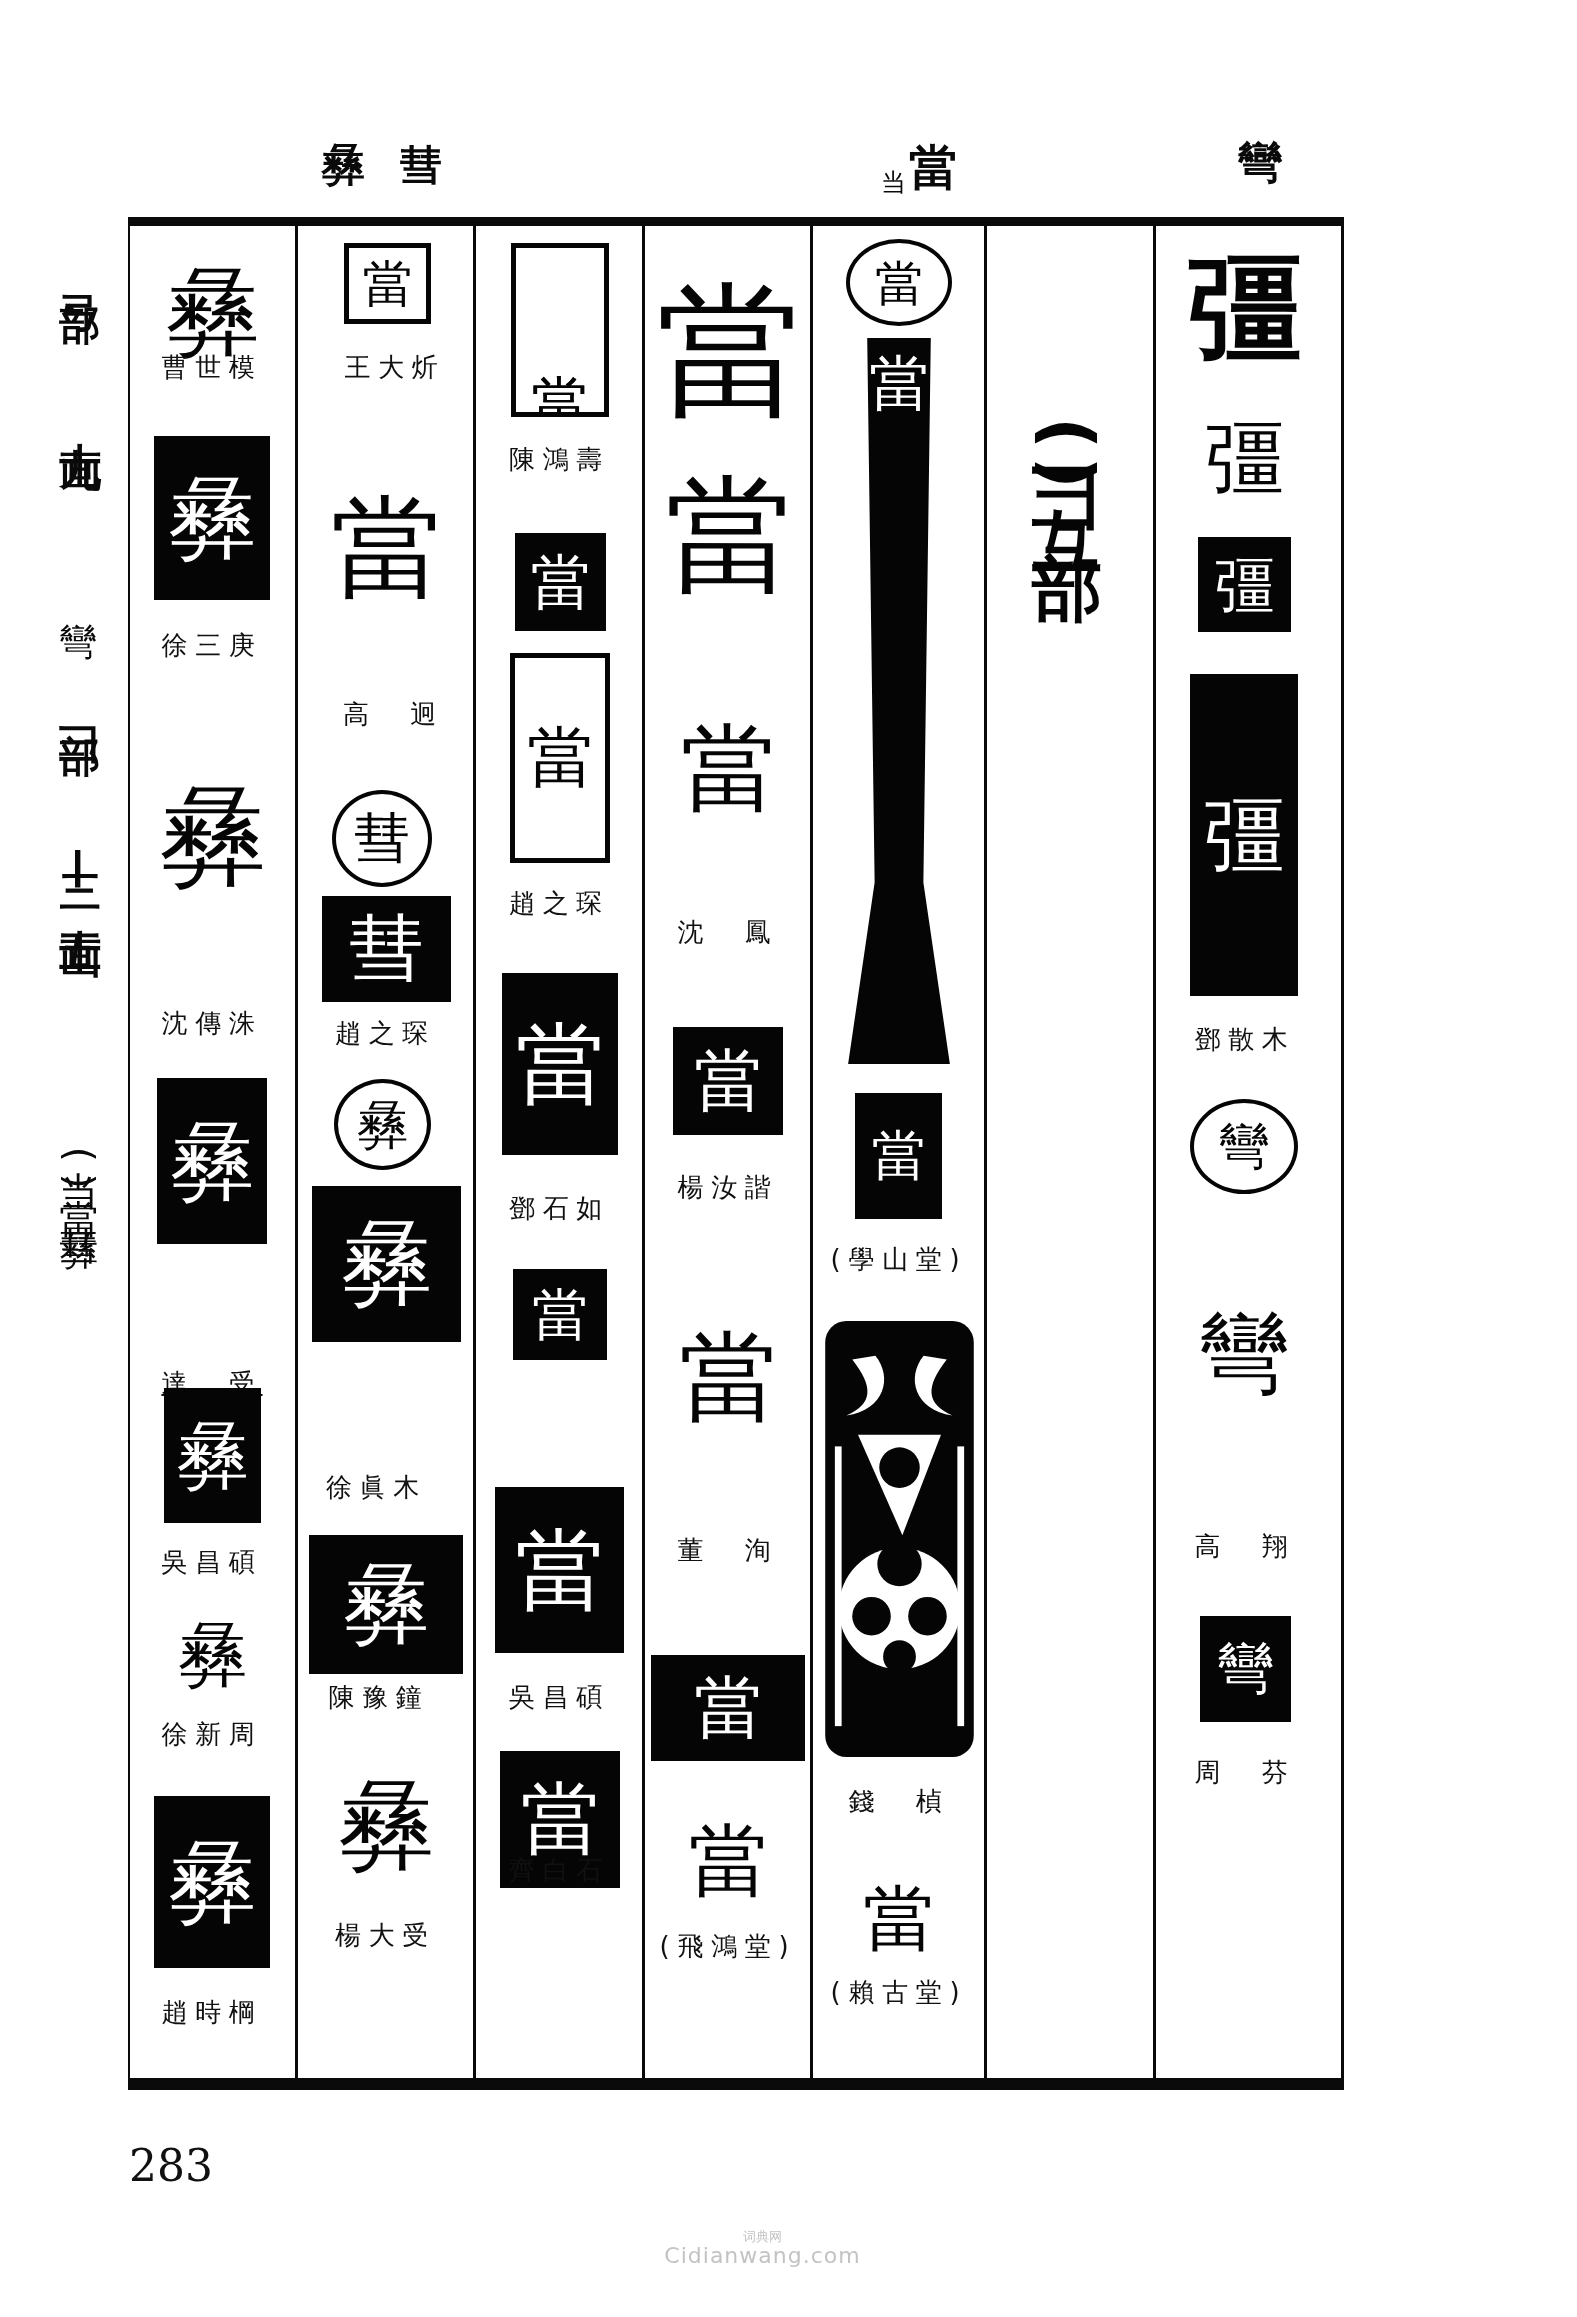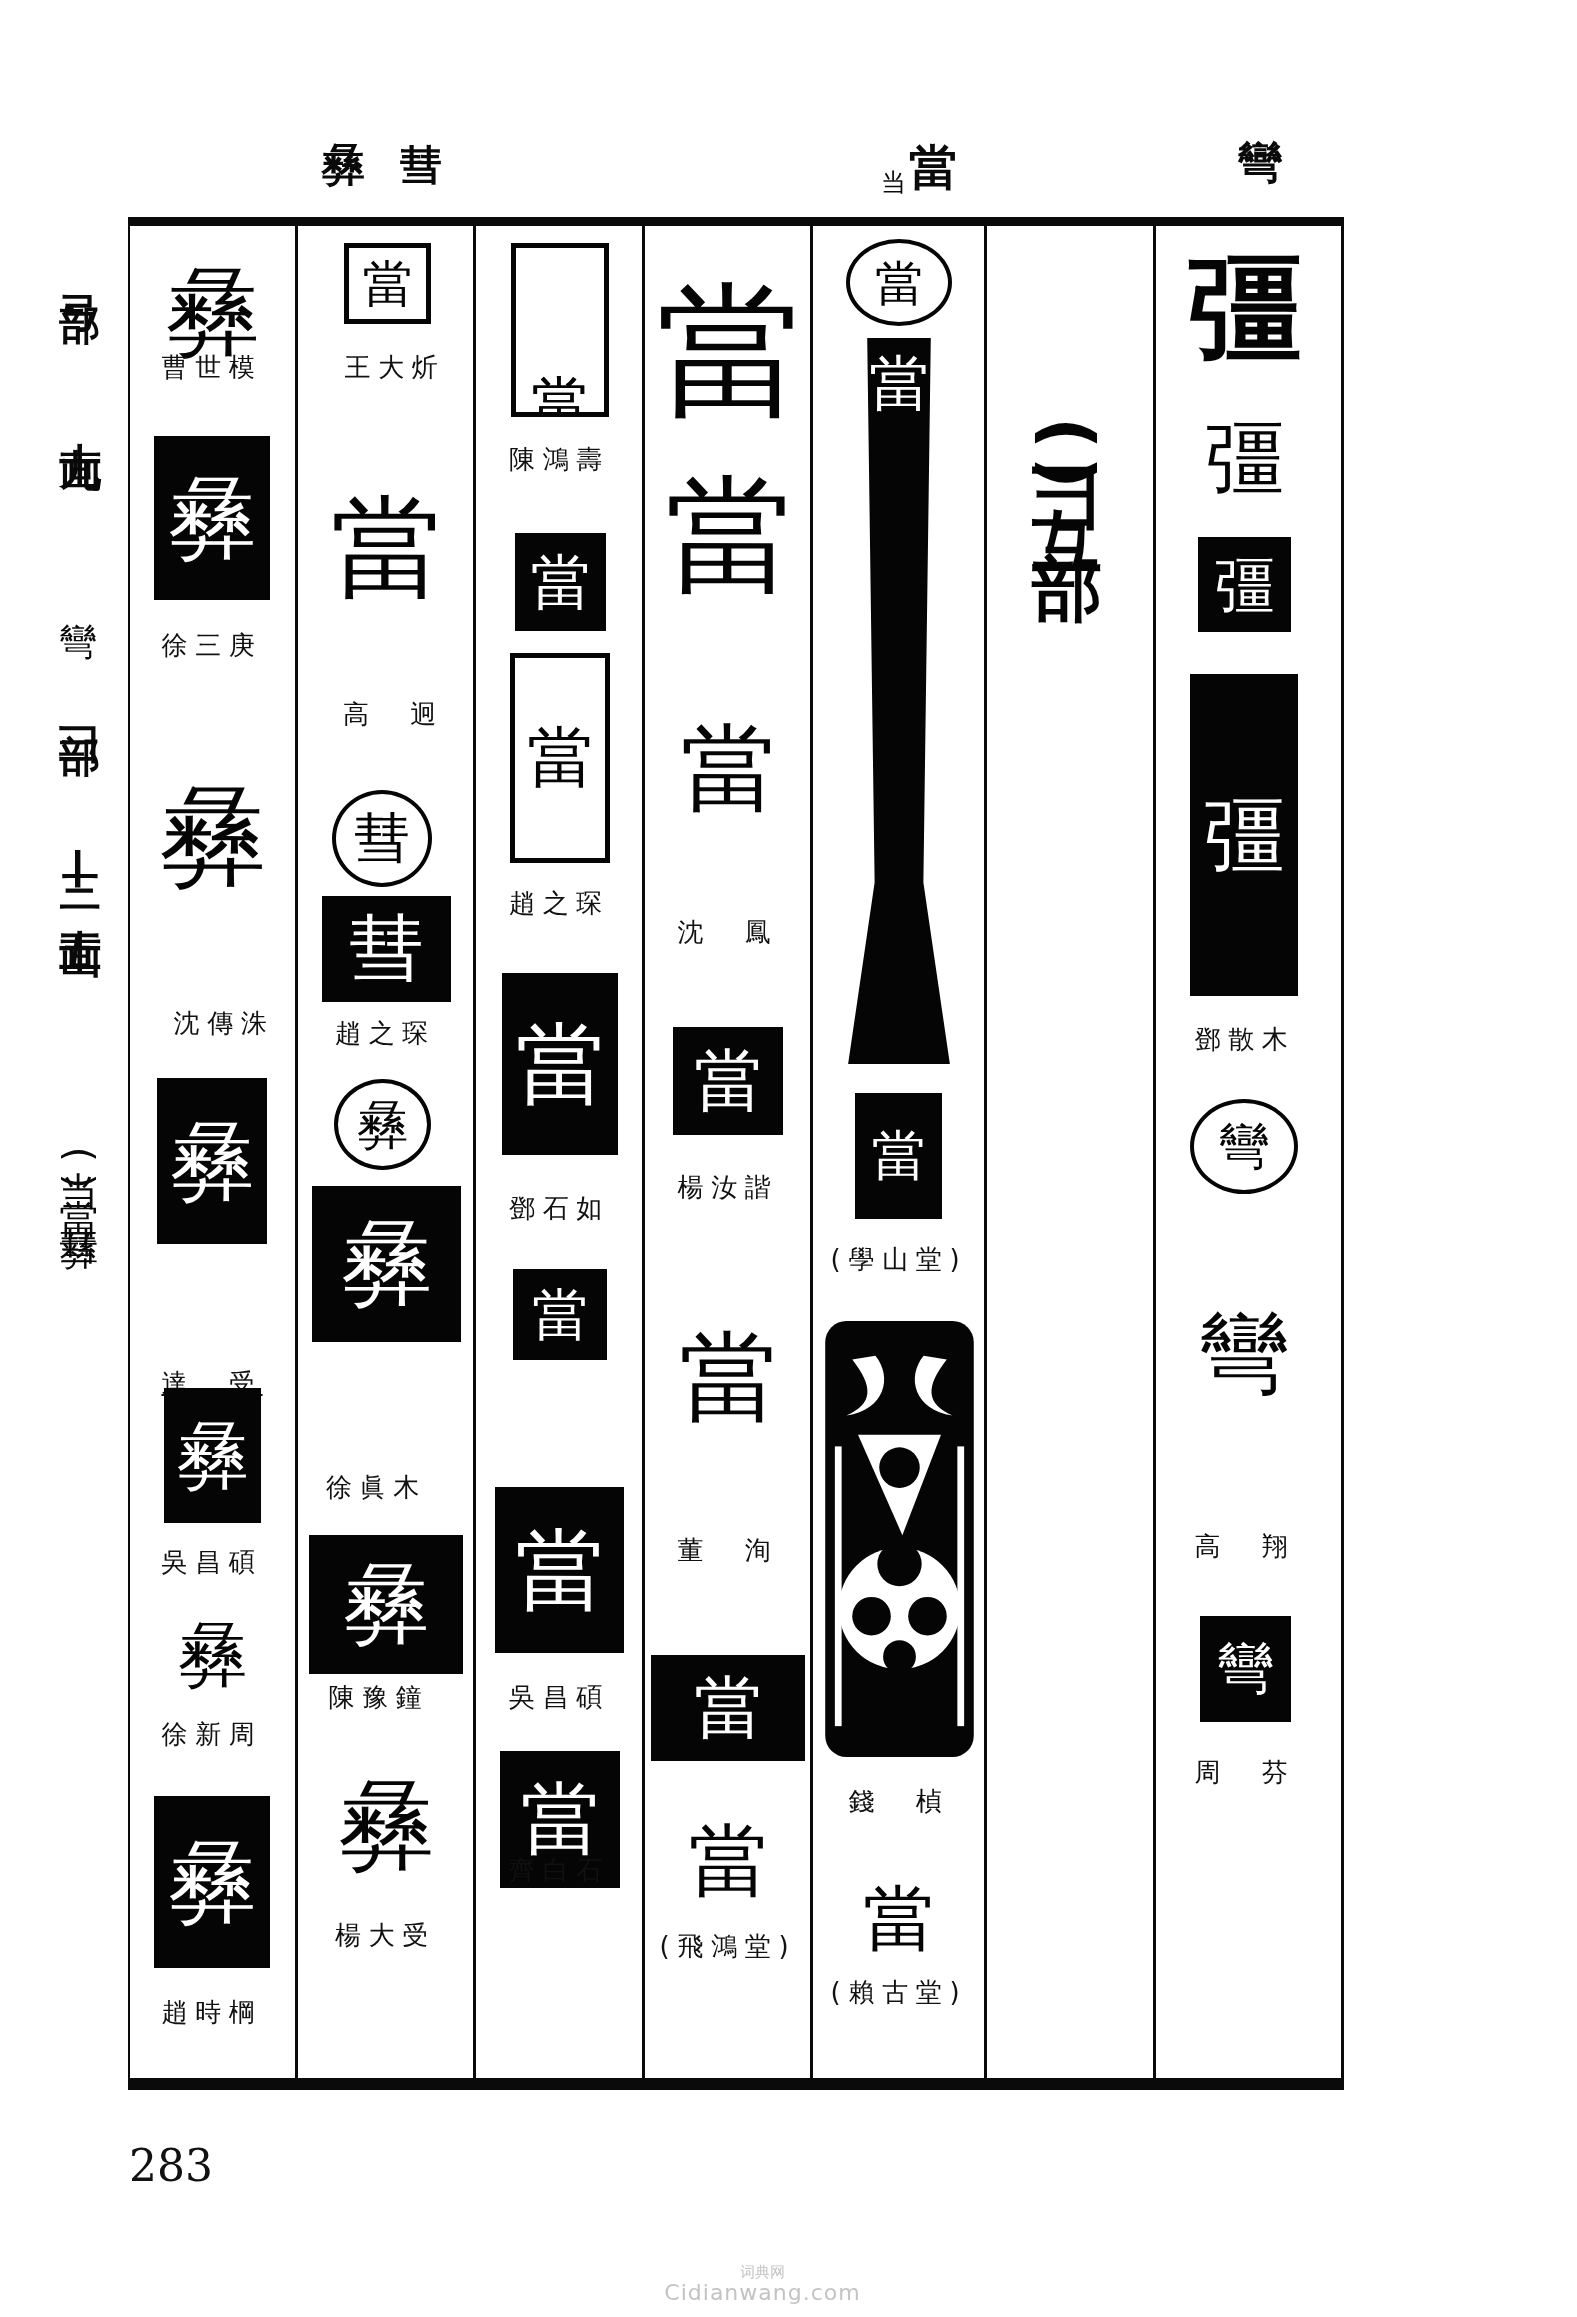--- a/index.html
+++ b/index.html
@@ -42,21 +42,21 @@
     font-size:70px;font-weight:bold;letter-spacing:3.9px;color:#050505;line-height:1;
   }
   .page-num{
     position:absolute;left:129px;top:2140px;font-size:44px;
     font-family:"DejaVu Serif",serif;color:#111;
   }
   .watermark{
     position:absolute;left:637px;top:2230px;width:251px;text-align:center;
     color:#c3c3c3;line-height:1.1;
   }
-  .watermark .wm1{font-size:15px;display:block;margin-top:34px;}
+  .watermark .wm1{font-size:13px;display:block;}
   .watermark .wm2{font-size:22px;display:block;letter-spacing:1px;}
 </style>
 </head>
 <body>
 
 <div class="sheet">
 
   <span class="top-char" style="left:321px;top:143px;font-size:44px;">彝</span>
   <span class="top-char" style="left:400px;top:145px;font-size:42px;">彗</span>
   <span class="top-char" style="left:881px;top:170px;font-size:25px;font-weight:normal;">当</span>
@@ -76,21 +76,21 @@
   <div class="vline" style="left:642px;"></div>
   <div class="vline" style="left:810px;"></div>
   <div class="vline" style="left:984px;"></div>
   <div class="vline" style="left:1153px;"></div>
 
   <div class="seal script" style="left:166px;top:249px;width:93px;height:127px;font-size:95px;">彝</div>
   <div class="artist" style="left:128px;width:168px;top:350px;">曹世模</div>
   <div class="seal black" style="left:154px;top:436px;width:116px;height:164px;font-size:89px;">彝</div>
   <div class="artist" style="left:128px;width:168px;top:628px;">徐三庚</div>
   <div class="seal script" style="left:148px;top:713px;width:129px;height:247px;font-size:108px;">彝</div>
-  <div class="artist" style="left:128px;width:168px;top:1006px;margin-left:12px;">沈傳洙</div>
+  <div class="artist" style="left:128px;width:168px;top:1006px;">沈傳洙</div>
   <div class="seal black" style="left:157px;top:1078px;width:110px;height:166px;font-size:85px;">彝</div>
   <div class="artist" style="left:128px;width:168px;top:1366px;text-decoration:underline;">達　受</div>
   <div class="seal black" style="left:164px;top:1388px;width:97px;height:135px;font-size:73px;">彝</div>
   <div class="artist" style="left:128px;width:168px;top:1545px;">吳昌碩</div>
   <div class="seal script" style="left:166px;top:1610px;width:93px;height:89px;font-size:70px;">彝</div>
   <div class="artist" style="left:128px;width:168px;top:1717px;">徐新周</div>
   <div class="seal black" style="left:154px;top:1796px;width:116px;height:172px;font-size:89px;">彝</div>
   <div class="artist" style="left:128px;width:168px;top:1995px;">趙時棡</div>
 
   <div class="seal outline" style="left:344px;top:243px;width:87px;height:81px;font-size:50px;">當</div>

